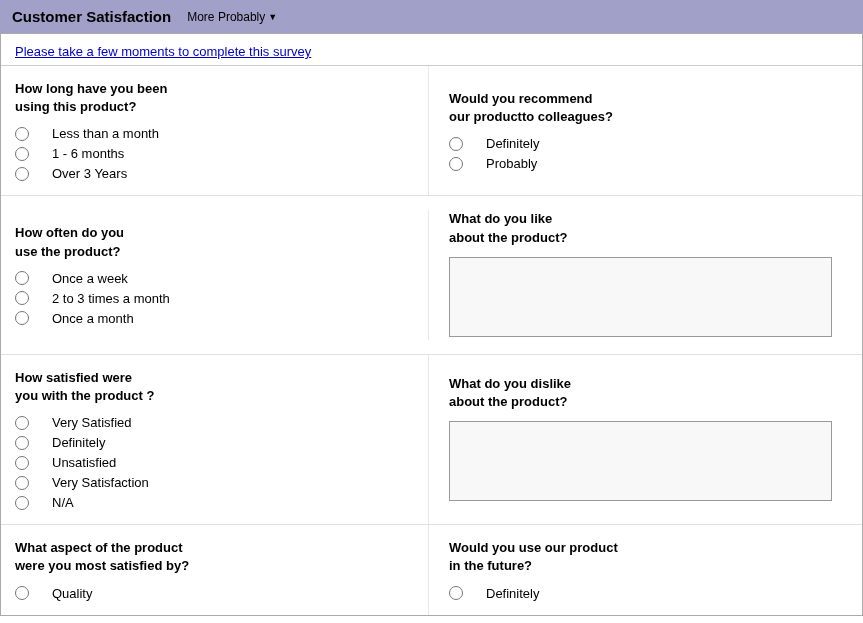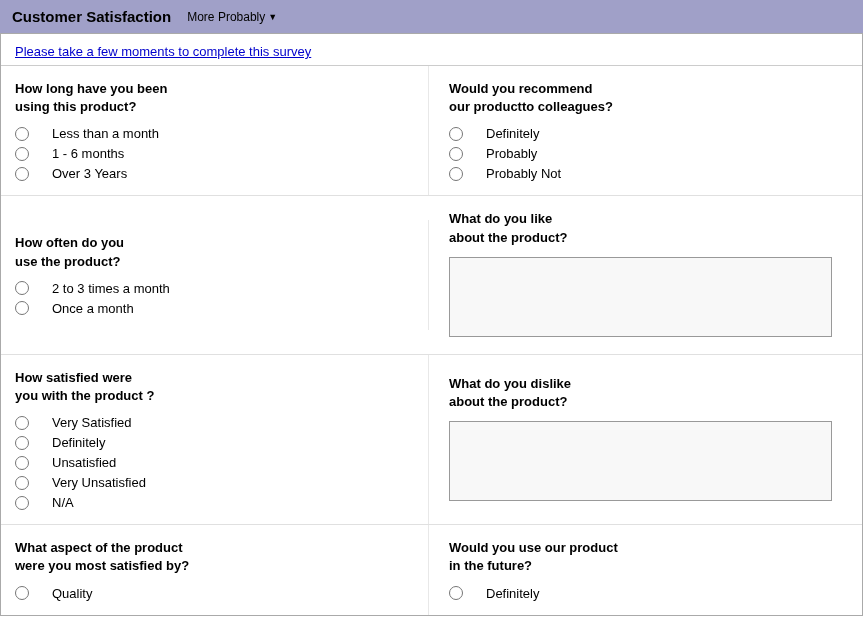--- a/index.html
+++ b/index.html
@@ -136,32 +136,32 @@
         <div class="question-label">Would you recommend<br>our productto colleagues?</div>
         <div class="radio-group">
           <label class="radio-item">
               <input type="radio" name="recommend" style=""> 
               <span>Definitely</span>
             </label>
           <label class="radio-item">
               <input type="radio" name="recommend" style=""> 
               <span>Probably</span>
             </label>
-          <label class="radio-item">
-              <input type="radio" name="recommend" style=""> 
-              <span>Probably Not</span>
-            </label>
         </div>
       </div>
     </div>
 
     <div class="section-row">
       <div class="col-left">
         <div class="question-label">How often do you<br>use the product?</div>
         <div class="radio-group">
+          <label class="radio-item">
+              <input type="radio" name="usage_freq" style=""> 
+              <span>Once a week</span>
+            </label>
           <label class="radio-item">
               <input type="radio" name="usage_freq" style=""> 
               <span>2 to 3 times a month</span>
             </label>
           <label class="radio-item">
               <input type="radio" name="usage_freq" style=""> 
               <span>Once a month</span>
             </label>
         </div>
       </div>
@@ -182,21 +182,21 @@
           <label class="radio-item">
               <input type="radio" name="satisfaction" style=""> 
               <span>Definitely</span>
             </label>
           <label class="radio-item">
               <input type="radio" name="satisfaction" style=""> 
               <span>Unsatisfied</span>
             </label>
           <label class="radio-item">
               <input type="radio" name="satisfaction" style=""> 
-              <span>Very Unsatisfied</span>
+              <span>Very Satisfaction</span>
             </label>
           <label class="radio-item">
               <input type="radio" name="satisfaction" style=""> 
               <span>N/A</span>
             </label>
         </div>
       </div>
       <div class="col-right">
         <div class="question-label">What do you dislike<br>about the product?</div>
         <textarea class="textarea-box" style=""></textarea>

